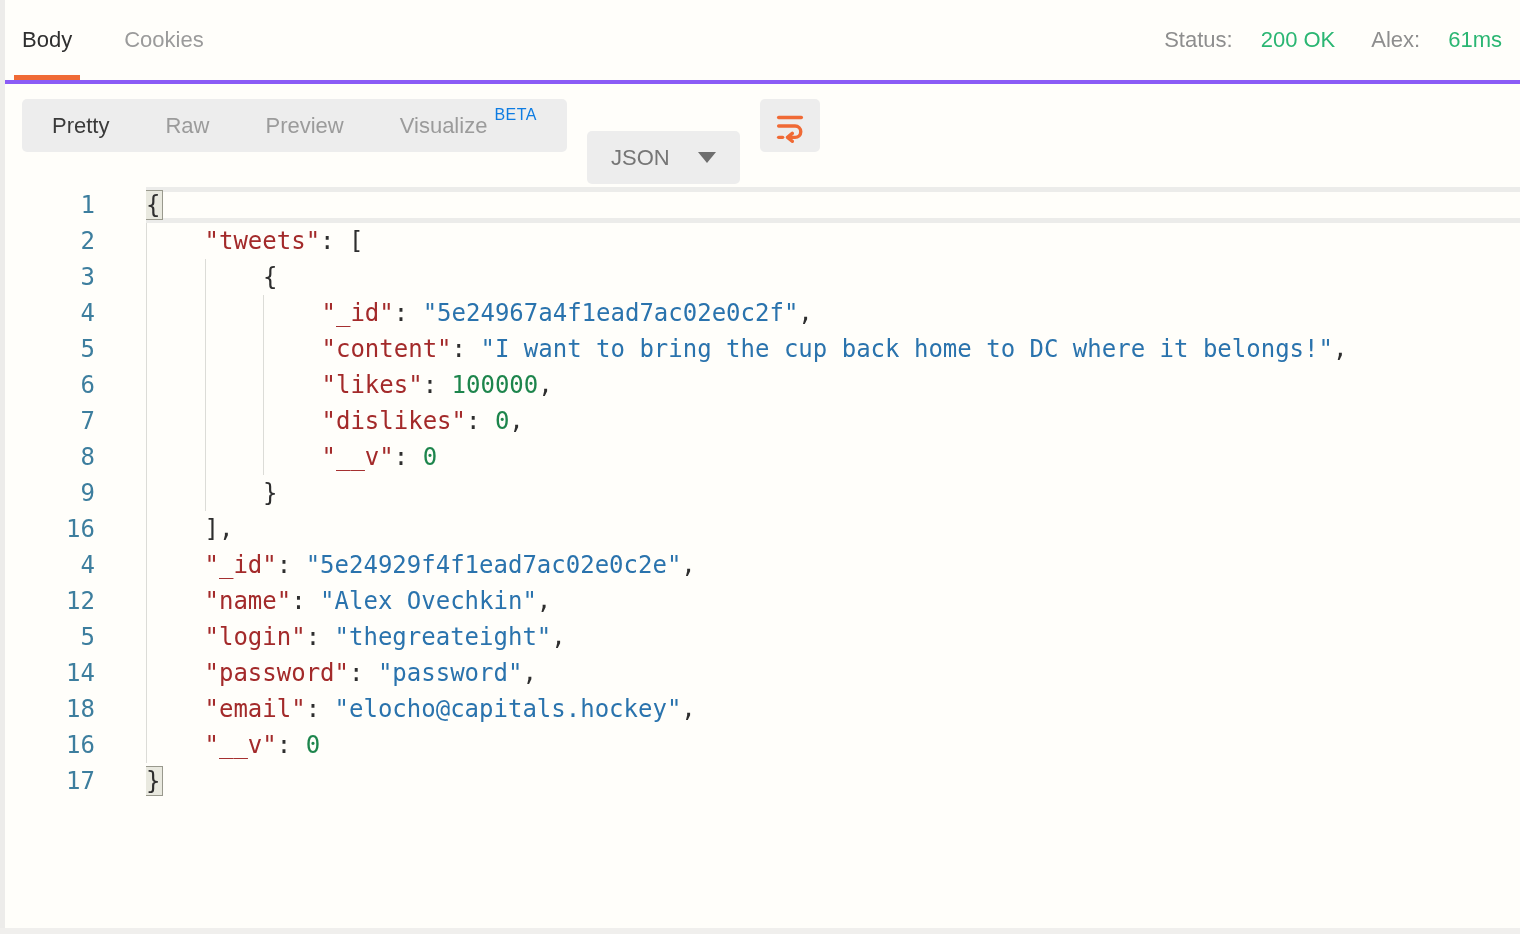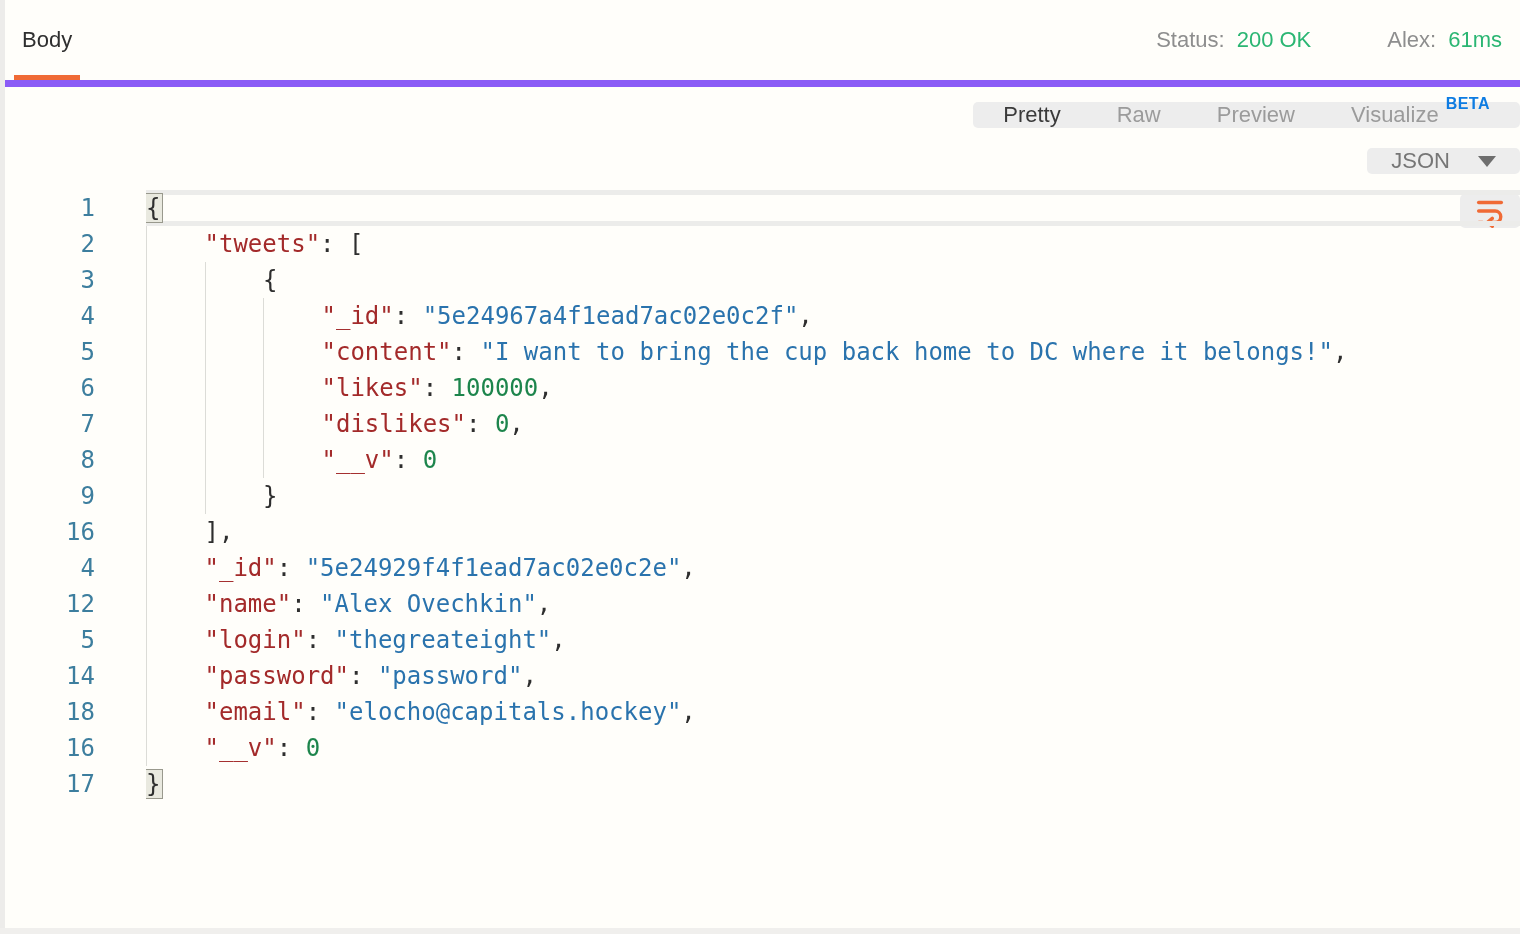--- a/index.html
+++ b/index.html
@@ -9,38 +9,38 @@
     --btn-bg:#EDEDED; --guide:#dcdcd7; --bg:#FFFEFA;
   }
   *{margin:0;padding:0;box-sizing:content-box;}
   html,body{width:1520px;height:934px;overflow:hidden;}
   body{background:var(--bg);font-family:"Liberation Sans",sans-serif;position:relative;}
 
   .left-edge{position:absolute;left:0;top:0;bottom:0;width:5px;background:#EDECEA;}
   .bottom-edge{position:absolute;left:0;right:0;bottom:0;height:6px;background:#F0EFED;}
 
   
-  .header{height:80px;display:flex;align-items:stretch;border-bottom:7px solid #8b5cf6;padding:0 18px;background:#FFFEFA;}
+  .header{height:80px;display:flex;align-items:stretch;border-bottom:4px solid #8b5cf6;padding:0 18px;background:#FFFEFA;}
   .tabs{display:flex;}
   .tab{display:flex;align-items:center;padding:0 4px;margin-right:44px;font-size:22px;color:var(--gray-text);cursor:pointer;position:relative;white-space:pre;}
   .tab.active{color:#2f2f2f;}
   .tab.active::after{content:"";position:absolute;left:-4px;right:-4px;bottom:0;height:5px;background:var(--accent);}
   .tab .count{color:var(--green);margin-left:8px;}
   .status{margin-left:auto;display:flex;align-items:center;gap:36px;font-size:22px;}
-  .status .pair{display:flex;gap:12px;margin-left:40px;}
+  .status .pair{display:flex;gap:28px;}
   .status .label{color:var(--label-gray);}
   .status .value{color:var(--green);}
 
   
-  .toolbar{display:flex;align-items:flex-end;margin:15px 0 0 22px;gap:20px;height:53px;flex-direction:column;}
+  .toolbar{display:flex;align-items:flex-start;margin:15px 0 0 22px;gap:20px;height:53px;}
   .view-group{display:flex;align-items:center;height:53px;background:var(--btn-bg);border-radius:5px;padding:0 30px;gap:56px;}
   .view-mode{font-size:22px;color:var(--gray-text);cursor:pointer;display:flex;align-items:flex-start;}
   .view-mode.active{color:#3a3a3a;}
-  .beta{font-size:16px;font-weight:bold;color:var(--beta-blue);margin-left:7px;transform:translateY(-7px);letter-spacing:.5px;}
-  .format-btn{height:53px;background:var(--btn-bg);border-radius:5px;display:flex;align-items:center;padding:0 24px;gap:28px;font-size:22px;color:#767676;cursor:pointer;}
+  .beta{font-size:16px;font-weight:normal;color:var(--beta-blue);margin-left:7px;transform:translateY(-7px);letter-spacing:.5px;}
+  .format-btn{height:53px;background:var(--btn-bg);border-radius:5px;display:flex;align-items:center;padding:0 24px;gap:28px;font-size:22px;color:#767676;cursor:pointer;margin-top:32px;}
   .caret{width:0;height:0;border-left:9px solid transparent;border-right:9px solid transparent;border-top:11px solid #6e6e6e;}
   .wrap-btn{width:60px;height:53px;background:var(--btn-bg);border-radius:5px;display:flex;align-items:center;justify-content:center;cursor:pointer;}
 
   
   .editor{display:flex;margin-top:35px;font-family:"DejaVu Sans Mono",monospace;font-size:24px;}
   .gutter{width:146px;flex:none;text-align:right;padding-right:51px;box-sizing:border-box;color:var(--ln);}
   .gutter .ln{height:36px;line-height:36px;}
   .lines{flex:1;color:var(--punc);white-space:pre;overflow:hidden;}
   .line{height:36px;line-height:36px;box-sizing:border-box;}
   .line.active{border-top:5px solid #ECECEA;border-bottom:5px solid #ECECEA;line-height:26px;}
@@ -52,20 +52,21 @@
   .bracket{background:#E9E9DF;border:1px solid #99998D;padding:0 2px;margin:0 -3px;}
 </style>
 </head>
 <body>
 
 <div class="left-edge"></div>
 
 <div class="header">
   <div class="tabs">
       <div class="tab active"><span>Body</span></div>
+      <div class="tab"><span>Cookies</span></div>
     </div>
   <div class="status">
     <span class="pair">
       <span class="label">Status:</span>
       <span class="value">200 OK</span>
     </span>
     <span class="pair">
       <span class="label">Alex:</span>
       <span class="value">61ms</span>
     </span>

